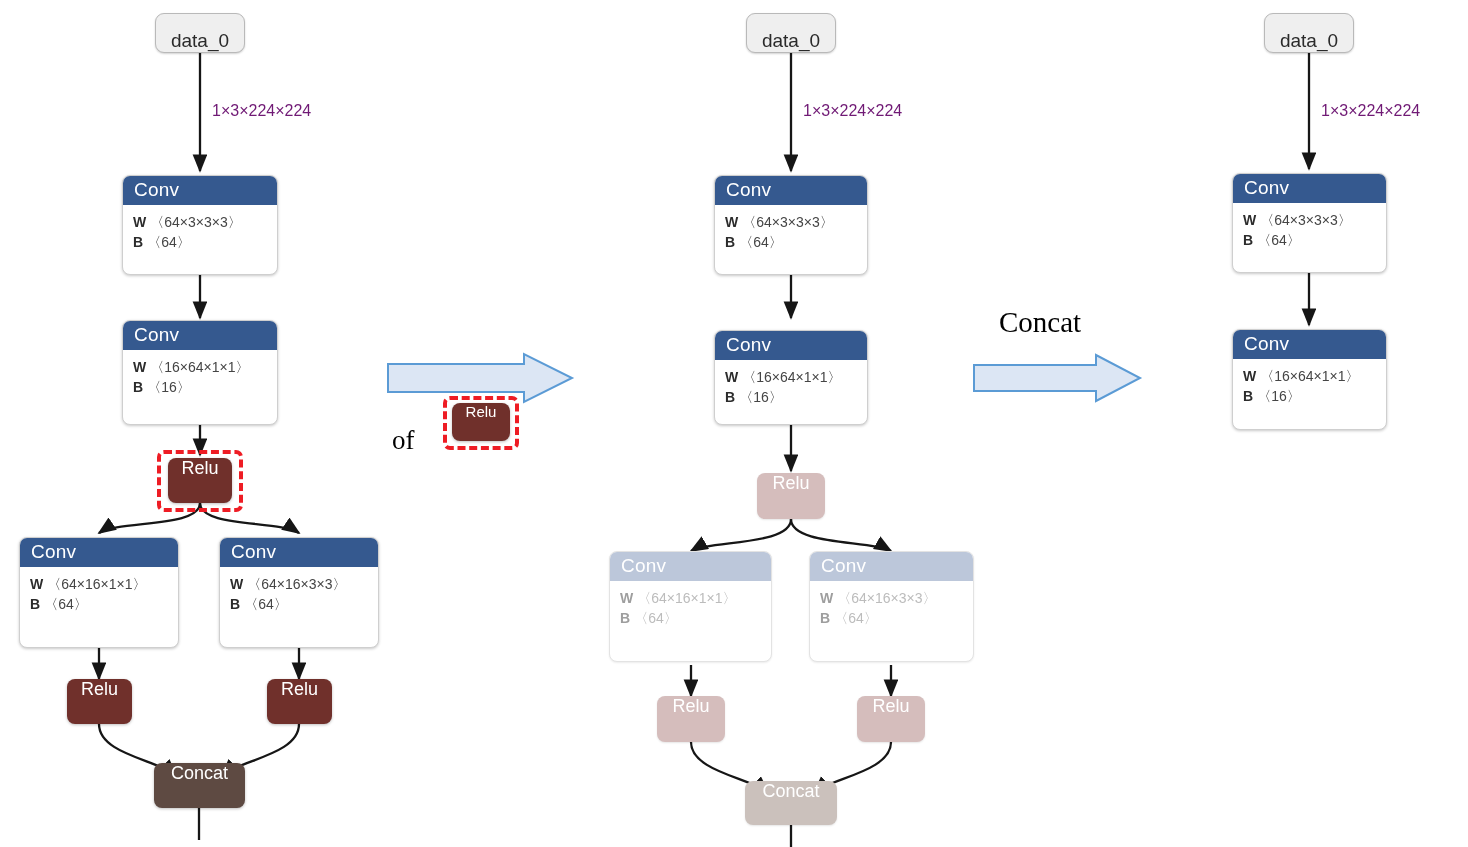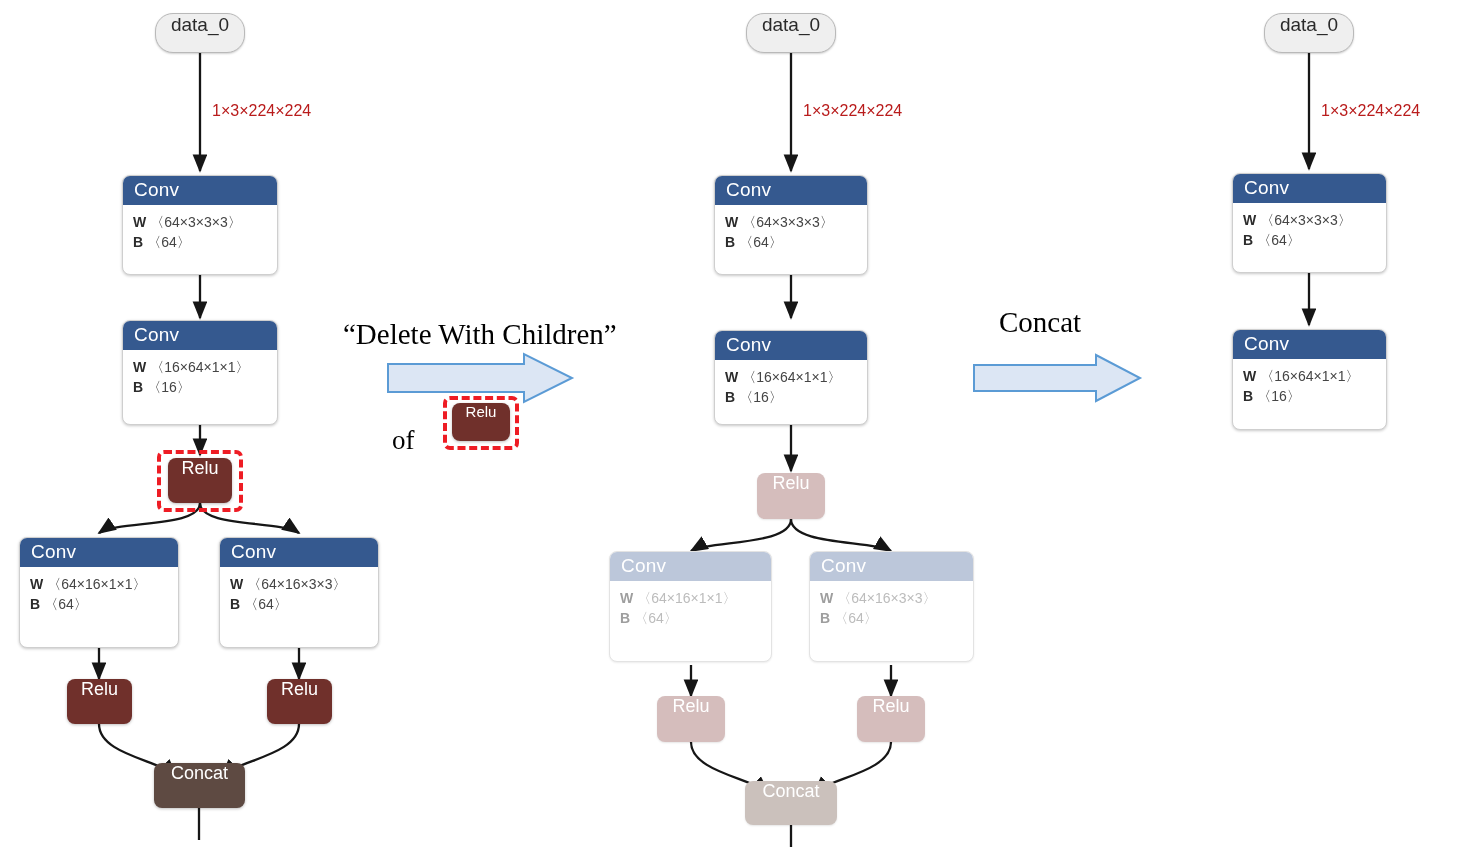--- a/index.html
+++ b/index.html
@@ -11,22 +11,22 @@
   #stage{position:absolute;left:0;top:0;width:1468px;height:847px;}
 
   
   svg.edges{position:absolute;left:0;top:0;width:1468px;height:847px;pointer-events:none;}
 
   
   .node{position:absolute;box-sizing:border-box;}
 
   
   .io-node{
-    background:#efefef;border:1px solid #b9b9b9;border-radius:18px;
-    color:#2a2a2a;font-size:19px;display:flex;align-items:flex-start;justify-content:center;
+    background:#efefef;border:1px solid #b9b9b9;border-radius:9px;
+    color:#2a2a2a;font-size:19px;display:flex;align-items:flex-end;justify-content:center;
     box-shadow:0 1px 2px rgba(0,0,0,.18);
   }
 
   
   .card{
     border:1px solid #cfcfcf;border-radius:8px;background:#ffffff;overflow:hidden;
     box-shadow:0 1px 3px rgba(0,0,0,.22);
   }
   .card-head{
     background:#35598f;color:#ffffff;font-size:19px;
@@ -49,21 +49,21 @@
   .ghost .card-head{background:#bcc7da;color:#ffffff;}
   .ghost.card{border-color:#e3e3e3;box-shadow:0 1px 2px rgba(0,0,0,.08);}
   .ghost .card-body{color:#b4b4b4;}
   .ghost .card-body .dim{color:#bcbcbc;}
   .ghost .card-body b{color:#9e9e9e;}
   .op.ghost-relu{background:#d5bdbc;color:#ffffff;box-shadow:0 1px 2px rgba(0,0,0,.10);}
   .op.ghost-concat{background:#cbc1bc;color:#ffffff;box-shadow:0 1px 2px rgba(0,0,0,.10);}
 
   
   .edge-label{
-    position:absolute;font-size:16px;color:#b91c1c;white-space:nowrap;
+    position:absolute;font-size:16px;color:#701a75;white-space:nowrap;
   }
 
   
   .sel-box{
     position:absolute;border:4px dashed #ee1c24;border-radius:7px;box-sizing:border-box;
   }
 
   
   .anno{
     position:absolute;font-family:"Liberation Serif",serif;color:#000000;
@@ -168,21 +168,20 @@
     </div>
     <div class="node op relu" style="left:267px;top:679px;width:65px;height:45px;">
       <span>Relu</span>
     </div>
 
     <div class="node op concat" style="left:154px;top:763px;width:91px;height:45px;">
       <span>Concat</span>
     </div>
   </div>
 
-  <div class="anno big" style="left:343px;top:318px;">“Delete With Children”</div>
 
   <svg class="block-arrow" style="left:386px;top:352px;width:190px;height:52px;" viewBox="0 0 190 52">
     <path d="M2,12 L138,12 L138,2 L186,26 L138,50 L138,40 L2,40 Z" fill="#dce6f4" stroke="#5b9bd5" stroke-width="2"></path>
   </svg>
 
   <div class="anno of" style="left:392px;top:404px;margin-top:21px;">of</div>
 
   <div class="sel-box" style="left:443px;top:396px;width:76px;height:54px;"></div>
   <div class="node op relu" style="left:452px;top:403px;width:58px;height:38px;font-size:15px;">
     <span>Relu</span>

